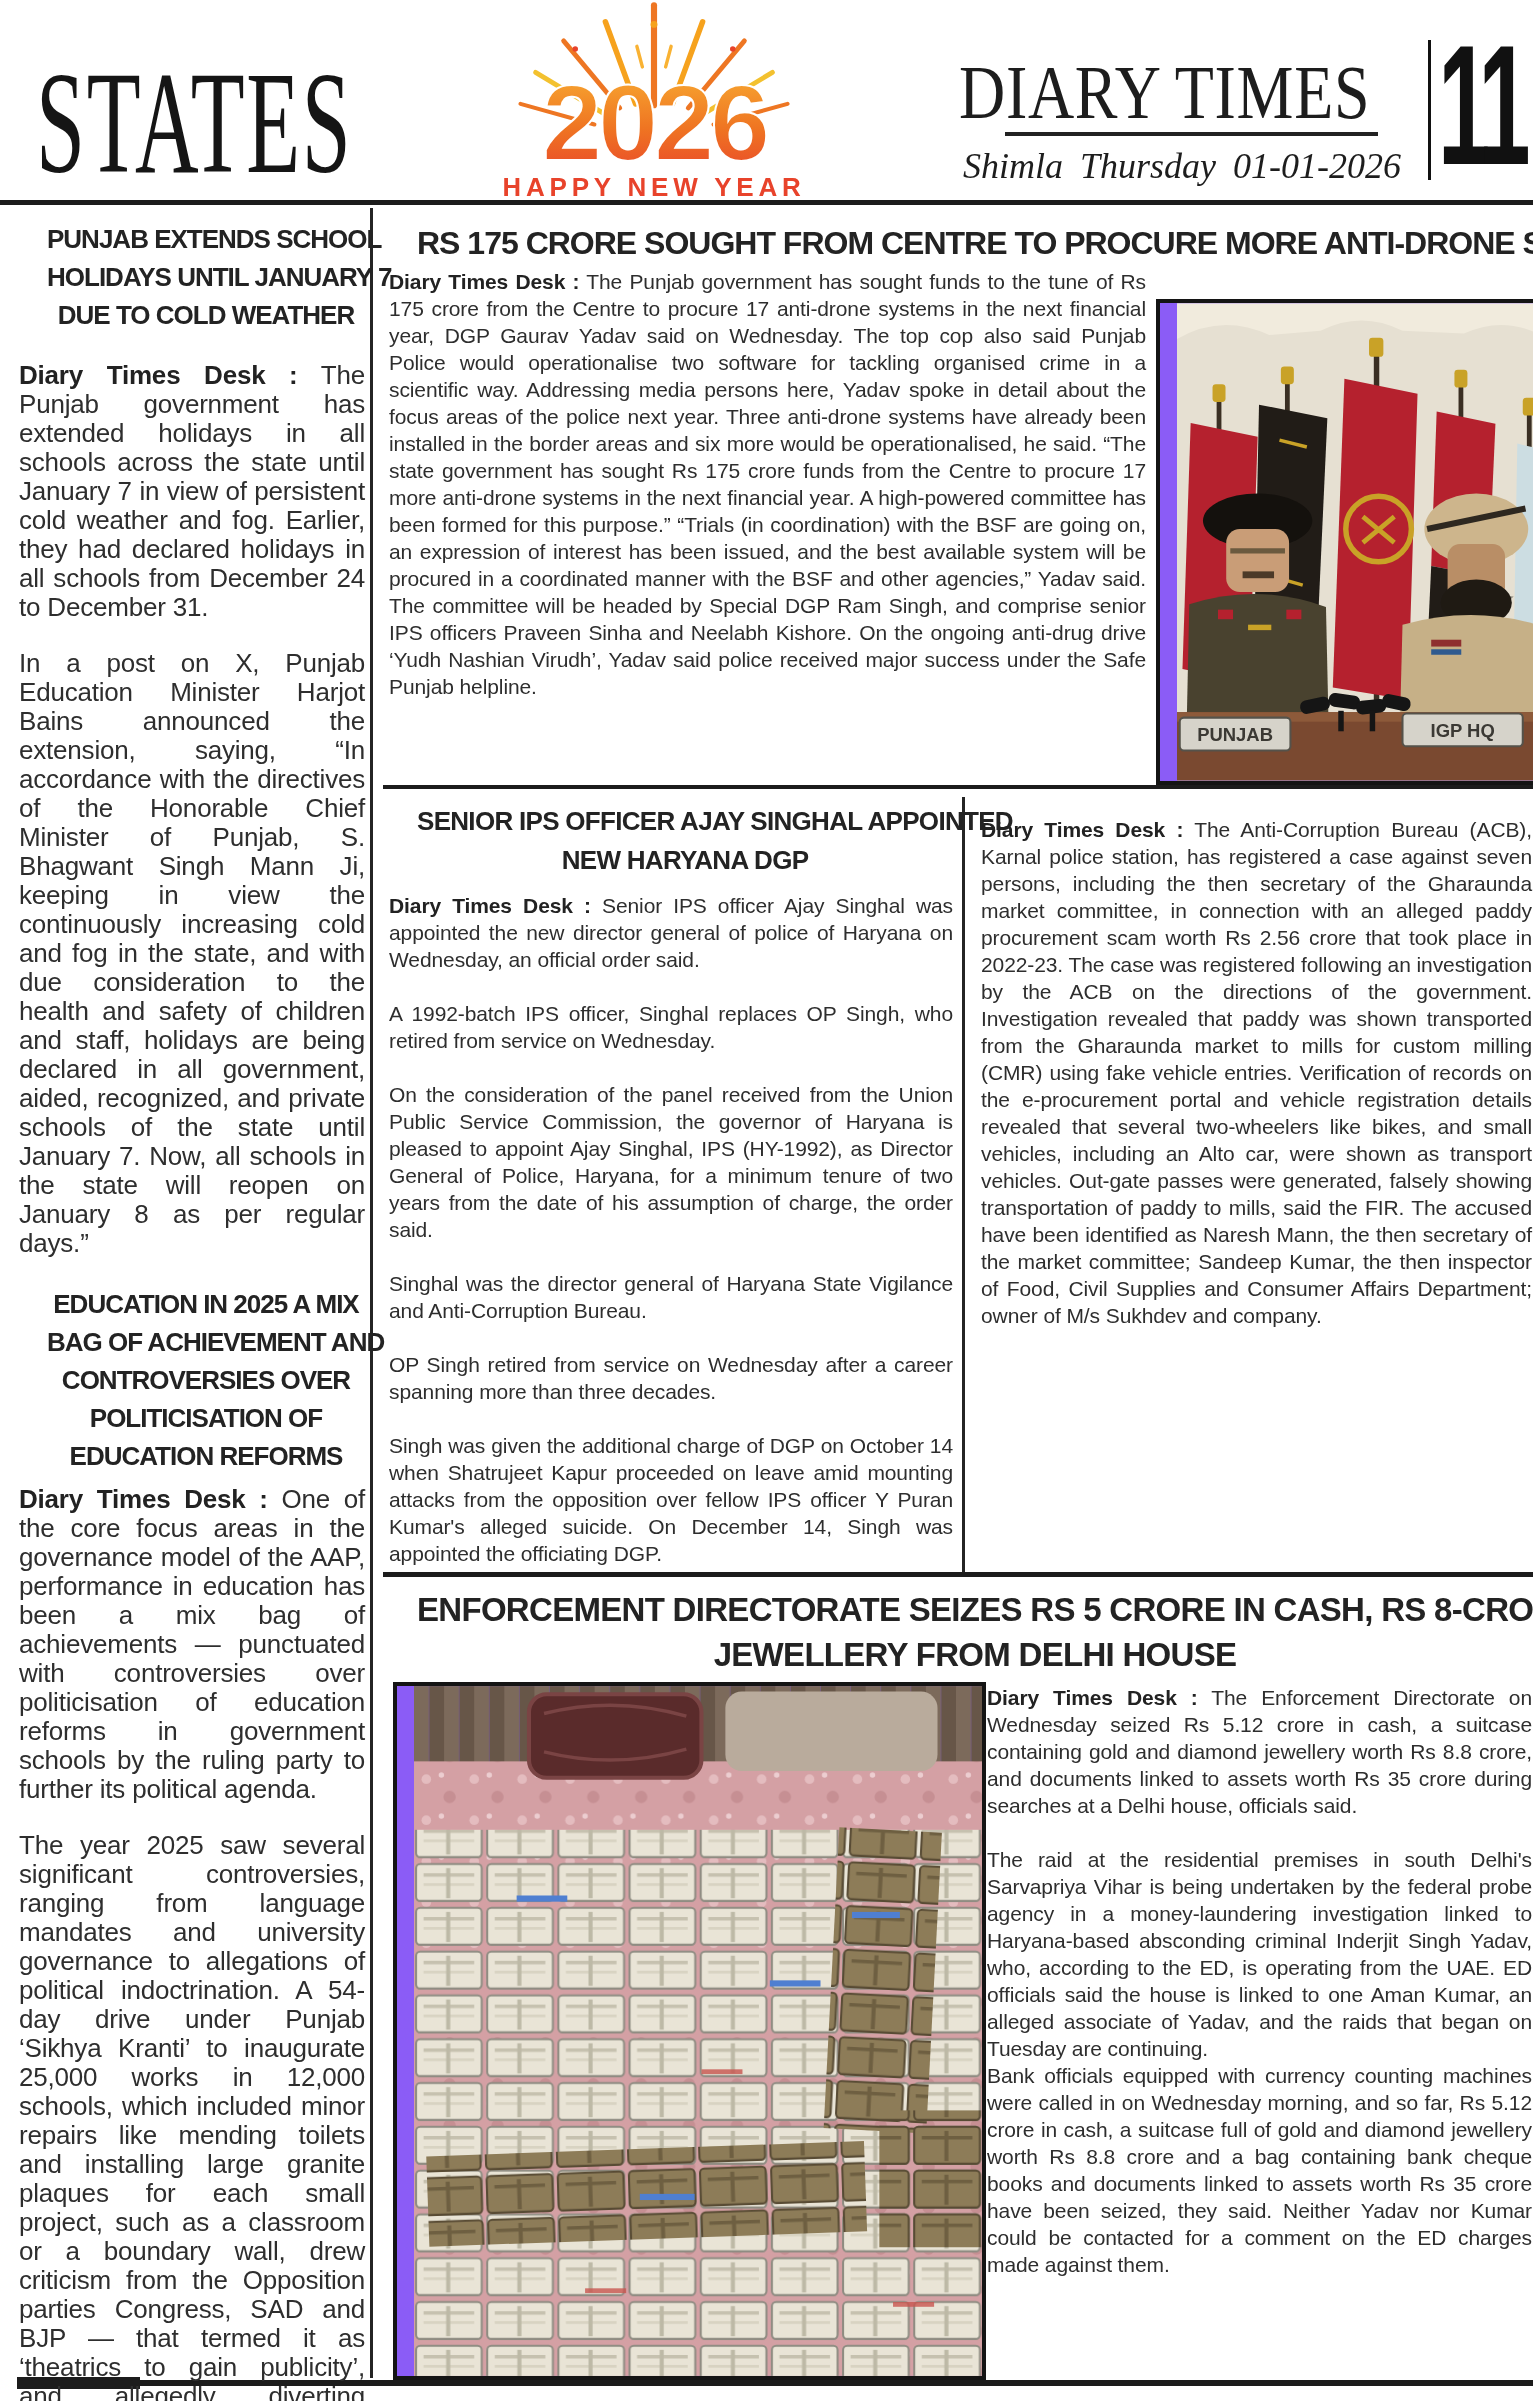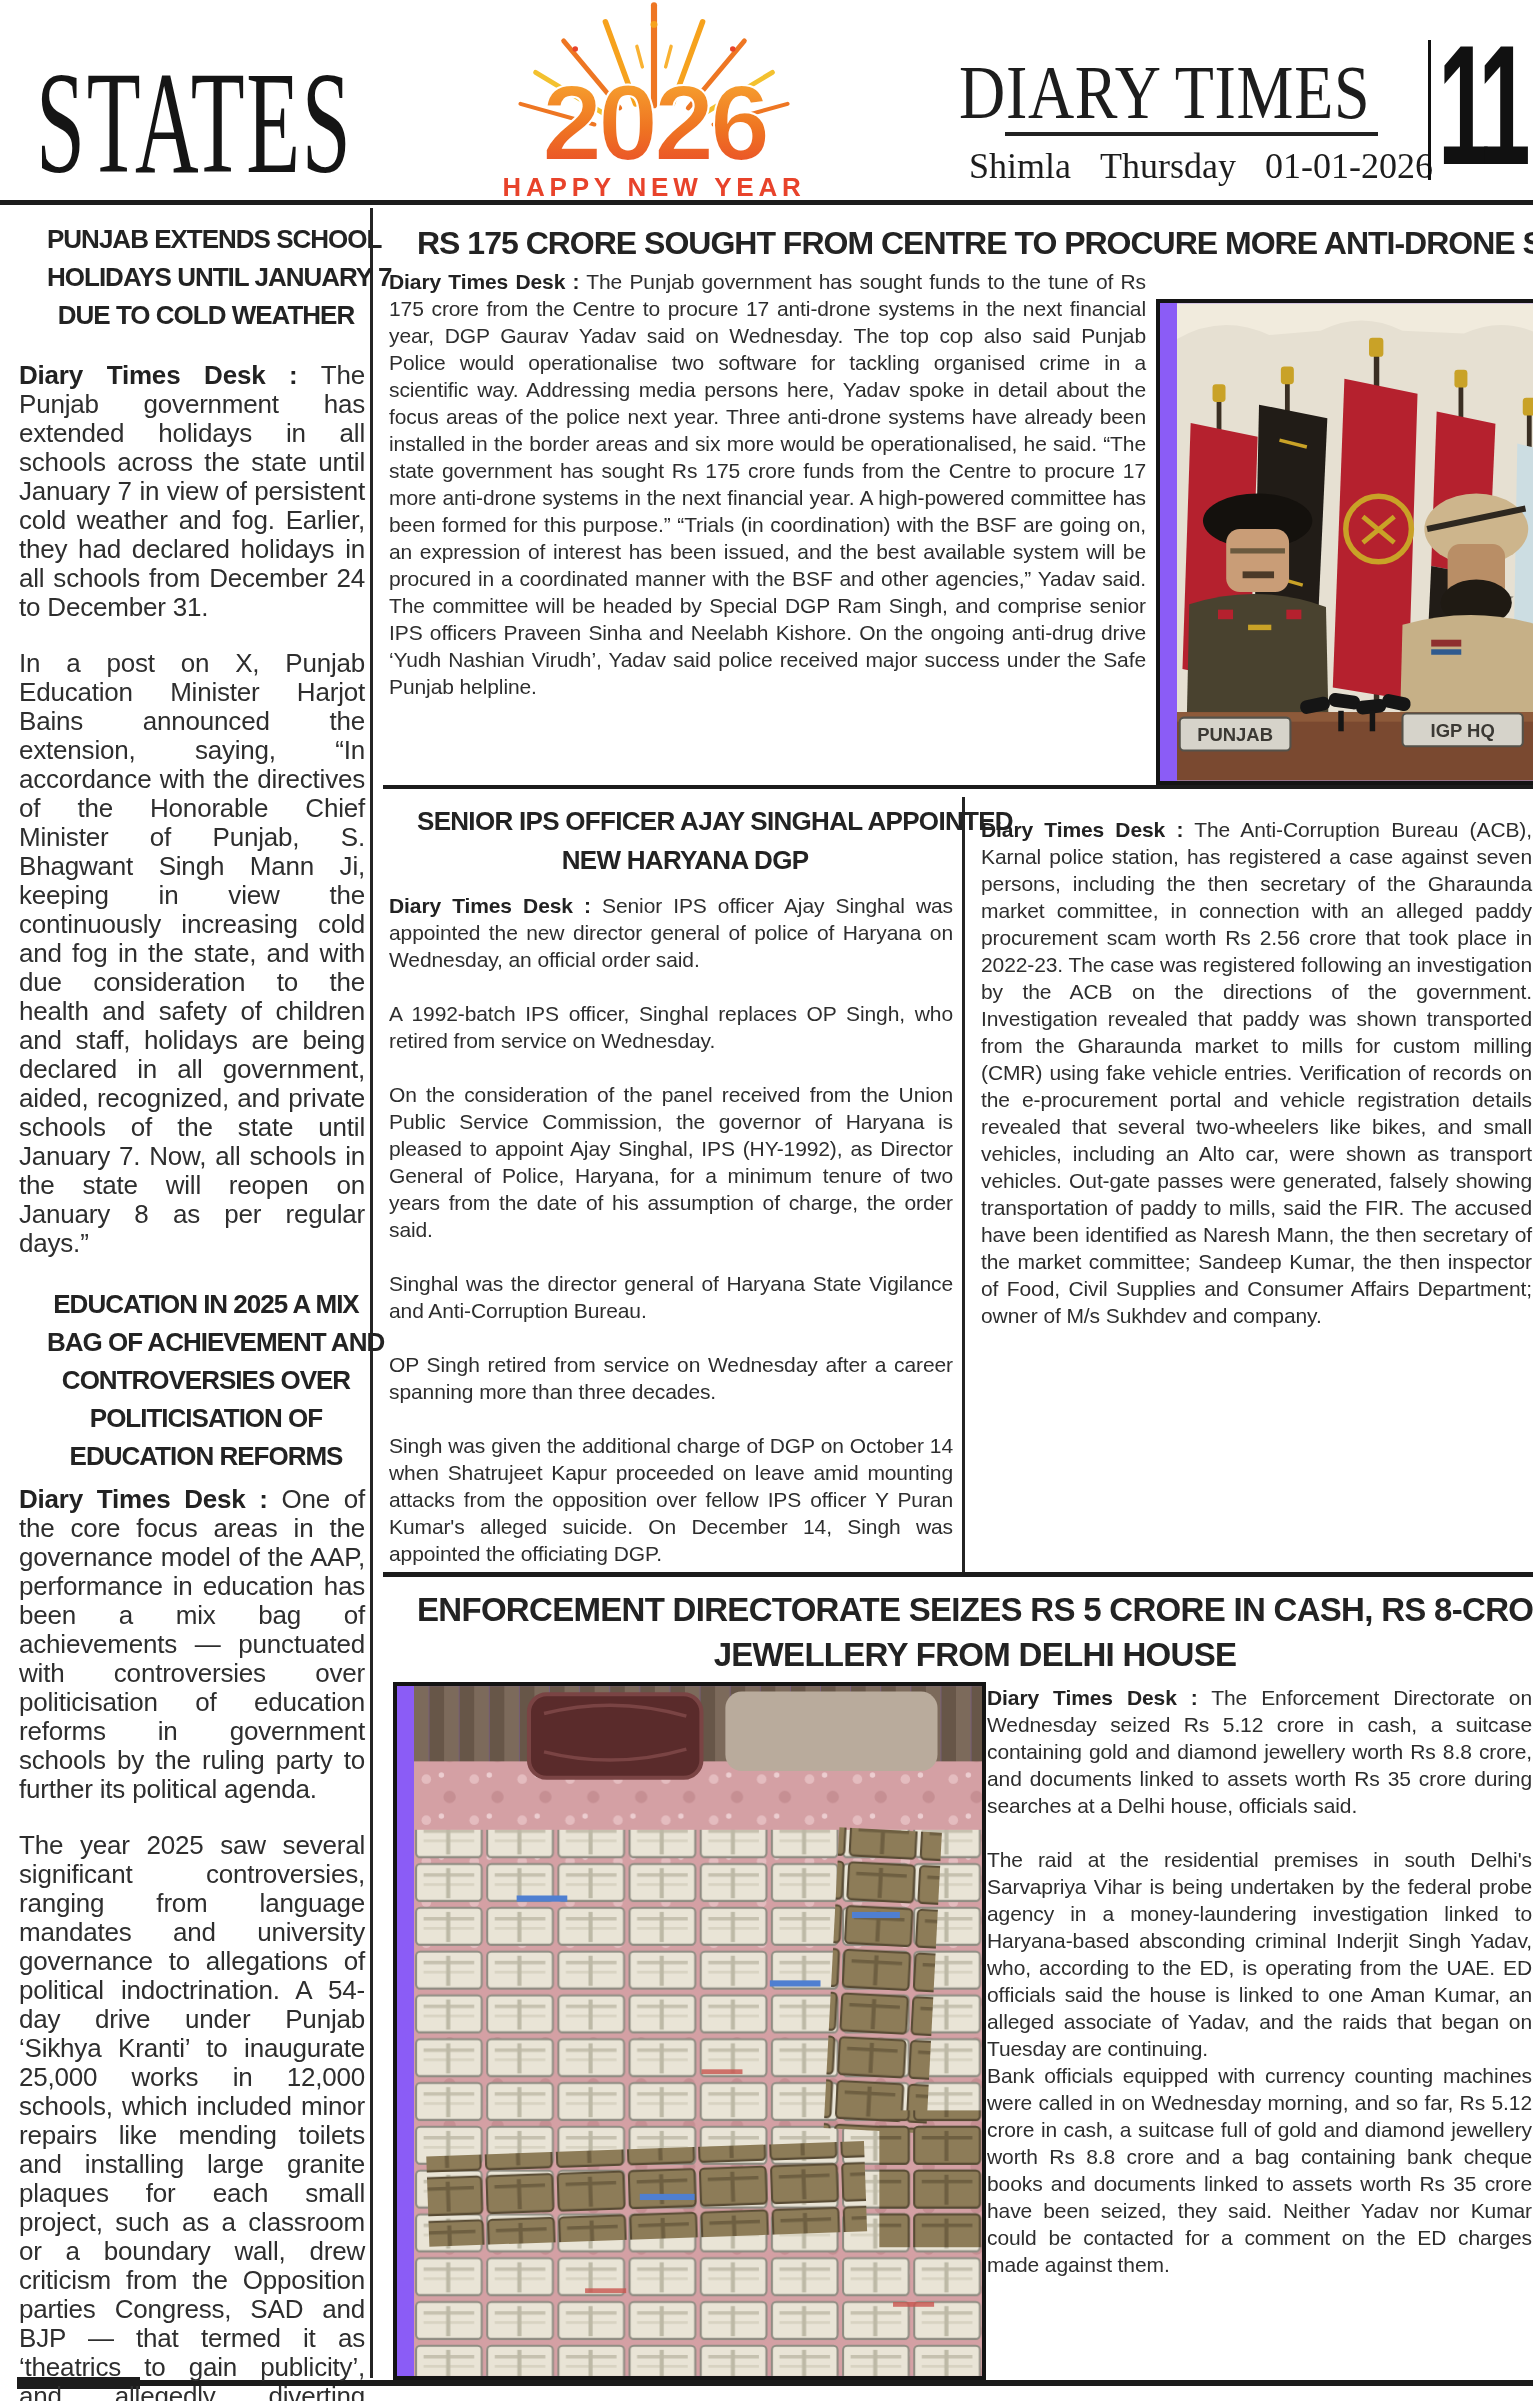--- a/index.html
+++ b/index.html
@@ -4,21 +4,21 @@
 <style>
   html,body{margin:0;padding:0;background:#e9e9e9;}
   .page{position:relative;width:1533px;height:2401px;background:#ffffff;font-family:"Liberation Sans",sans-serif;color:#2e2e2e;overflow:hidden;margin:0 auto;}
   .abs{position:absolute;}
   
   .states{left:36px;top:49px;font-family:"Liberation Serif",serif;font-size:147px;line-height:1;color:#151515;letter-spacing:2.7px;transform:scaleX(0.60);transform-origin:left top;white-space:nowrap;}
   .masthead-block{left:959px;top:53px;width:465px;text-align:left;}
   .masthead-title{font-family:"Liberation Serif",serif;font-size:64px;line-height:1.05;color:#1d1d1d;letter-spacing:0.7px;transform:scaleY(1.18);transform-origin:center top;white-space:nowrap;}
   .masthead-rule{width:373px;height:3.4px;background:#222;margin:12.3px auto 9.6px auto;}
   .dateline{font-family:"Liberation Serif",serif;font-size:36px;color:#1d1d1d;white-space:nowrap;}
-  .dateline span{margin:0 10px;}
+  .dateline span{margin:0 4px;font-style:italic;}
   .pagenum-bar{left:1428px;top:40px;width:3.4px;height:140px;background:#111;}
   .pagenum{left:1438px;top:19px;font-size:171px;font-weight:bold;color:#111;letter-spacing:-12.3px;transform:scaleX(0.55);transform-origin:left top;line-height:1;}
   .newyear{left:452px;top:1.4px;}
   
   .hr{background:#1c1c1c;}
   .vr{background:#242424;}
   .rule-top{left:0;top:200px;width:1533px;height:4.8px;}
   .vr-left{left:370px;top:208px;width:3.4px;height:2170px;}
   .hr-mid{left:383px;top:785px;width:1150px;height:4.1px;}
   .vr-mid{left:962px;top:797px;width:2.7px;height:775px;}

